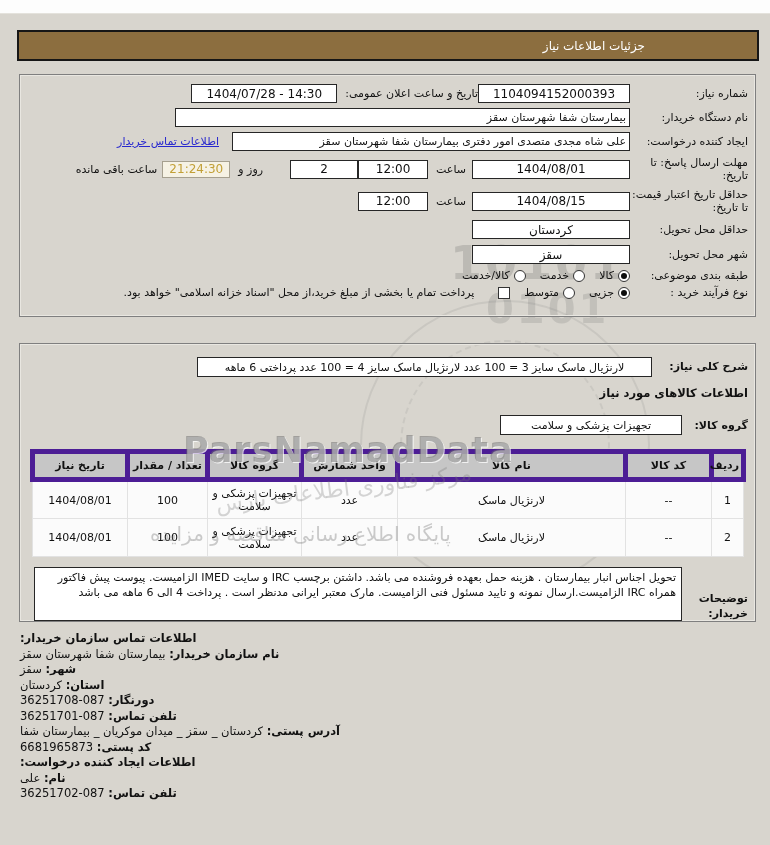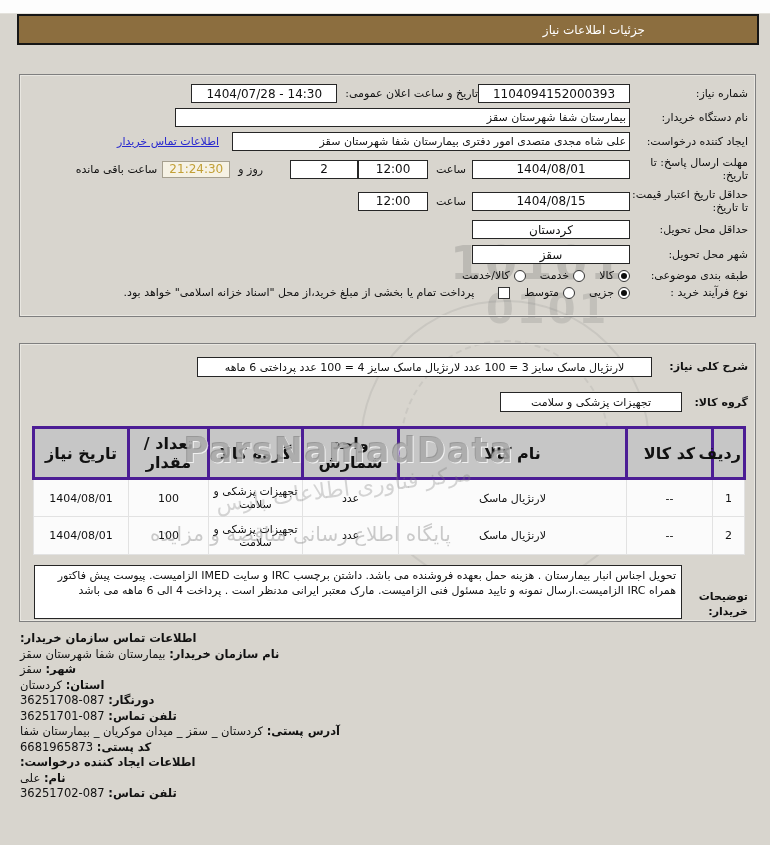--- a/index.html
+++ b/index.html
@@ -1,21 +1,21 @@
 <!DOCTYPE html>
 <html dir="rtl" lang="fa"><head>
 <meta charset="utf-8">
 <style>
   * { box-sizing: border-box; margin: 0; padding: 0; }
   body { background:#b0b0b0; font-family:"DejaVu Sans", sans-serif; }
   .page { position:relative; width:770px; height:845px; background:#D8D5CE; overflow:hidden;
           direction:rtl; font-size:11px; color:#111; margin:0 auto; }
   .top-strip { position:absolute; top:0; right:0; left:0; height:14px; background:#fdfdfd; border-bottom:1px solid #e4e2dc; }
 
-  .title-bar { position:absolute; top:14px; right:11px; left:17px; height:31px; background:#8C6E3F;
+  .title-bar { position:absolute; top:30px; right:11px; left:17px; height:31px; background:#8C6E3F;
                border:2px solid #161616; color:#fff; font-size:12px; display:flex; align-items:center; }
   .title-bar .t { padding-right:112px; }
 
   .panel { position:absolute; right:14px; width:737px; border:1px solid #7f7f7f;
            box-shadow: inset 0 0 0 1px #e9e7e1; background:transparent; }
   .panel1 { top:74px;  height:243px; }
   .panel2 { top:343px; height:279px; }
 
   .row { display:flex; align-items:center; padding-right:7px; }
   .lbl { width:118px; flex:none; line-height:13px; }
@@ -38,21 +38,21 @@
   .radio { width:12px; height:12px; border-radius:50%; border:1px solid #333; background:#fff;
            display:inline-block; position:relative; margin-left:4px; flex:none; }
   .radio.checked::after { content:""; position:absolute; inset:2px; background:#0d0d0d; border-radius:50%; }
   .chk { width:12px; height:12px; border:1px solid #333; background:#fff; display:inline-block; margin-left:6px; flex:none; }
   .opt { margin-left:14px; white-space:nowrap; }
 
   .heading { font-weight:bold; font-size:11.5px; }
 
   table.items { border-collapse:collapse; table-layout:fixed; width:711px; margin:14px 9px 0 0;
                 border:1px solid #9a9a9a; }
-  table.items th { background:#C6C6C6; font-weight:bold; font-size:16px; padding:5px 2px; border:3px solid #4c1d95; }
+  table.items th { background:#C6C6C6; font-weight:bold; font-size:11px; padding:5px 2px; border:5px solid #4c1d95; }
   table.items td { background:#fbfbfb; font-size:11px; text-align:center; padding:5px 2px; border:1px solid #e2e2e2; height:38px; }
 
   .notes-row { display:flex; margin:10px 7px 0 14px; align-items:flex-end; }
   .notes-lbl { width:66px; flex:none; font-weight:bold; line-height:15px; }
   .notes-box { flex:1; background:#fff; border:1px solid #262626; min-height:54px; padding:2px 5px;
                line-height:15px; font-size:11px; }
 
   .contact { position:absolute; top:631px; right:20px; left:20px; text-align:left; line-height:15.5px; font-size:11.5px; }
   .contact .line b { font-weight:bold; }
 
@@ -156,20 +156,23 @@
     </div>
   </div>
 
   <div class="panel panel2">
 
     <div class="row" style="margin-top:13px; align-items:flex-start;">
       <div class="lbl b" style="width:96px; padding-top:3px;">شرح کلی نیاز:</div>
       <div class="tb w463">لارنژیال ماسک سایز 3 = 100 عدد لارنژیال ماسک سایز 4 = 100 عدد پرداختی 6 ماهه</div>
     </div>
 
+    <div class="row" style="margin-top:9px;">
+      <span class="heading">اطلاعات کالاهای مورد نیاز</span>
+    </div>
 
     <div class="row" style="margin-top:15px;">
       <div class="lbl b" style="width:66px;">گروه کالا:</div>
       <div class="tb w182">تجهیزات پزشکی و سلامت</div>
     </div>
 
     <table class="items">
       <colgroup>
         <col style="width:32px">
           <col style="width:86px">

